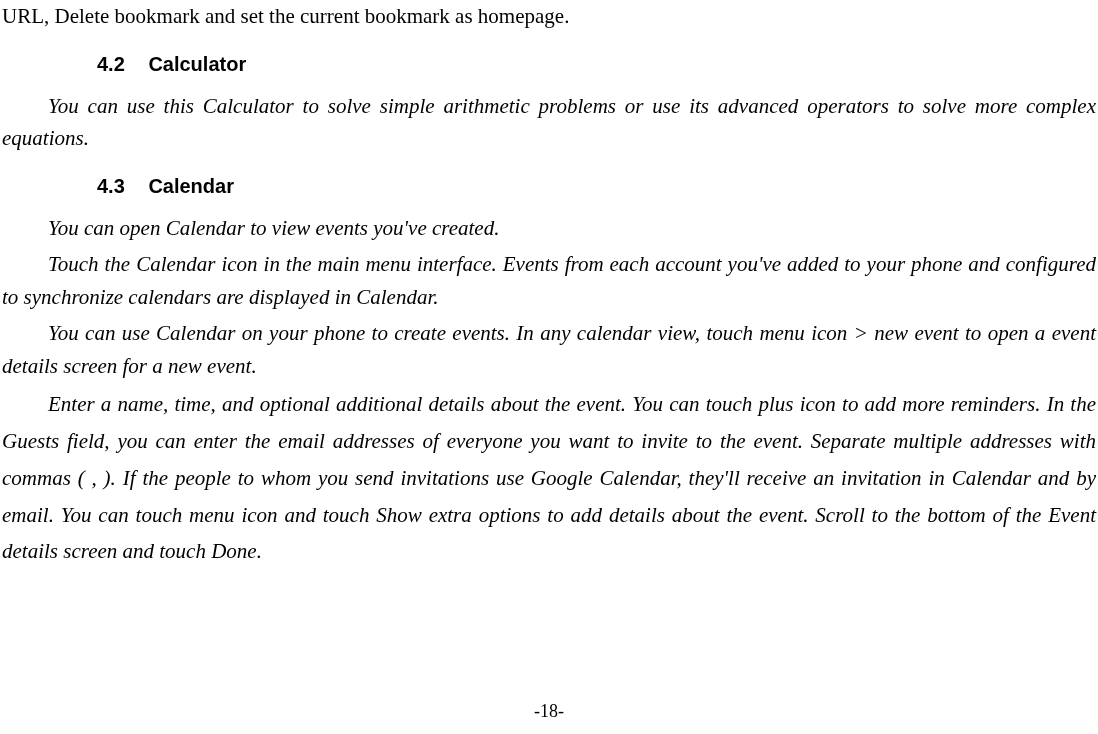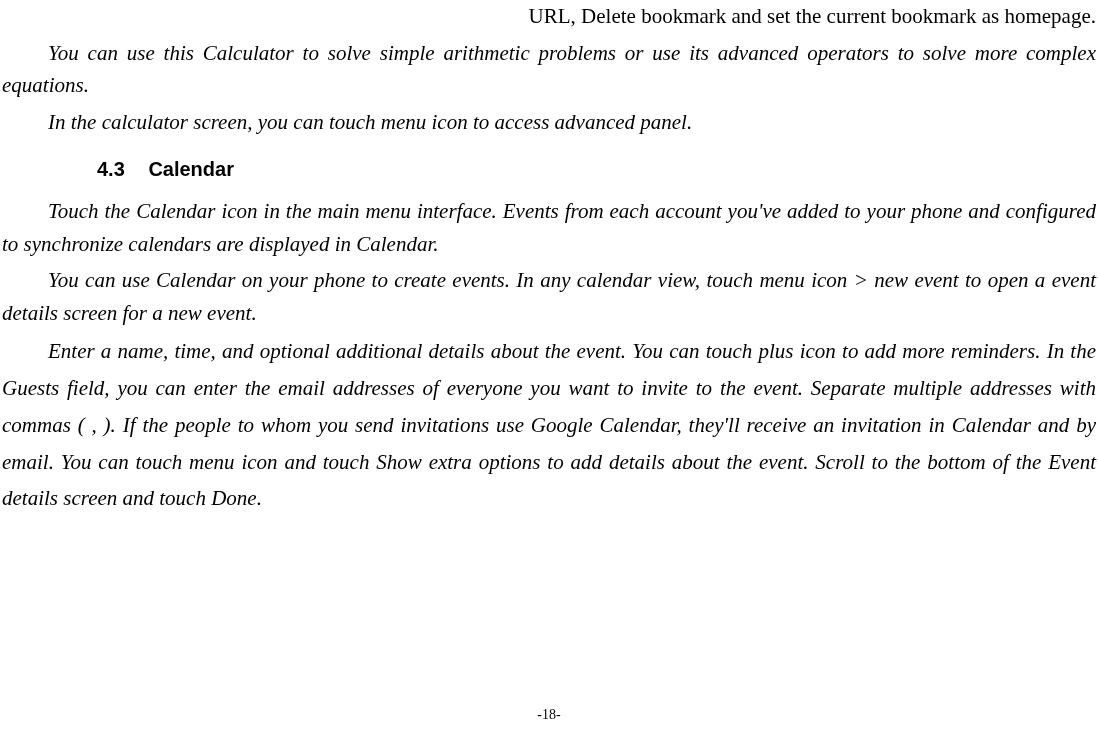--- a/index.html
+++ b/index.html
@@ -11,21 +11,21 @@
       margin: 0;
       padding: 0;
       width: 1098px;
       height: 734px;
       position: relative;
     }
     .content {
       padding: 0 2px;
     }
     .frag-line {
-      text-align: right;
+      text-align: left;
       margin: 0 0 4px 0;
     }
     .section-heading {
       font-family: Arial, Helvetica, sans-serif;
       font-weight: bold;
       font-size: 20px;
       margin: 16px 0 10px 95px;
     }
     .section-num {
       display: inline-block;
@@ -40,38 +40,42 @@
       text-indent: 46px;
     }
     .bold {
       font-weight: bold;
     }
     .page-number {
       position: absolute;
       bottom: 8px;
       width: 100%;
       text-align: center;
-      font-size: 14px;
+      font-size: 18px;
     }
   </style>
 </head>
 <body>
 
 <div class="content">
 
   <p class="frag-line">URL, Delete bookmark and set the current bookmark as homepage.</p>
 
+  <div class="section-heading">
+    <span class="section-num">4.2</span>
+    <span>Calculator</span>
+  </div>
 
   <p class="para indent">You can use this Calculator to solve simple arithmetic problems or use its advanced operators to solve more complex equations.</p>
-  <p class="para indent">In the calculator screen, you can touch menu icon to access advanced panel.</p>
 
   <div class="section-heading">
     <span class="section-num">4.3</span>
     <span>Calendar</span>
   </div>
 
+  <p class="para indent">You can open Calendar to view events you've created.</p>
   <p class="para indent">Touch the Calendar icon in the main menu interface. Events from each account you've added to your phone and configured to synchronize calendars are displayed in Calendar.</p>
   <p class="para indent">You can use Calendar on your phone to create events. In any calendar view, touch menu icon &gt; new event to open a event details screen for a new event.</p>
   <p class="para indent" style="line-height:1.75;">Enter a name, time, and optional additional details about the event. You can touch plus icon to add more reminders. In the Guests field, you can enter the email addresses of everyone you want to invite to the event. Separate multiple addresses with commas ( , ). If the people to whom you send invitations use Google Calendar, they'll receive an invitation in Calendar and by email. You can touch menu icon and touch Show extra options to add details about the event. Scroll to the bottom of the Event details screen and touch Done.</p>
 
 </div>
 
 <div class="page-number">-18-</div>
 
 </body></html>

